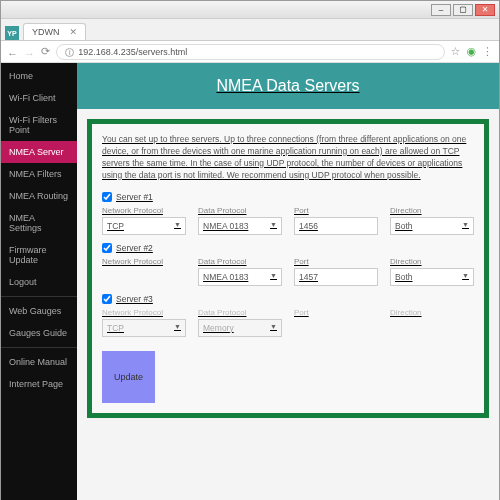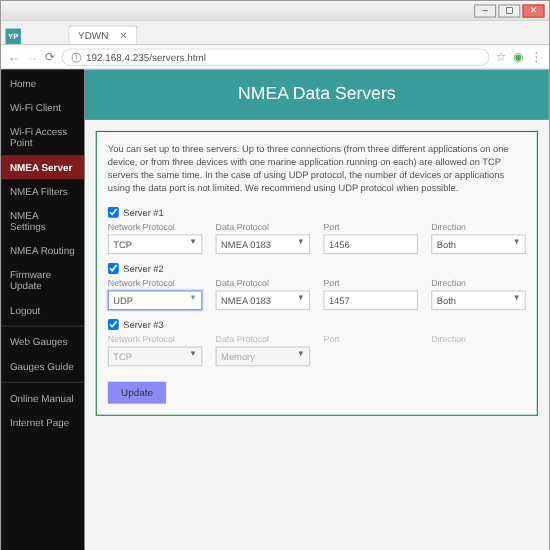--- a/index.html
+++ b/index.html
@@ -4,49 +4,49 @@
 <style>
 * { box-sizing: border-box; margin: 0; padding: 0; font-family: Arial, sans-serif; }
 body { background: #fff; width: 500px; height: 500px; overflow: hidden; }
 .window { border: 1px solid #999; width: 500px; height: 500px; background: #fff; }
 .titlebar { height: 18px; background: linear-gradient(#f4f4f4,#e0e0e0); display: flex; align-items: center; padding: 0 4px; font-size: 9px; border-bottom: 1px solid #ccc; }
 .titlebar .spacer { flex: 1; }
 .winbtn { width: 20px; height: 12px; border: 1px solid #999; background: #eee; margin-left: 2px; display: flex; align-items: center; justify-content: center; font-size: 8px; }
 .winbtn.close { background: #e8746c; color: #fff; border-color: #c44; }
 .tabbar { height: 22px; background: #f1f1f1; display: flex; align-items: flex-end; padding-left: 4px; border-bottom: 1px solid #ccc; }
 .yp { width: 14px; height: 14px; background: #3a9b9b; color: #fff; font-size: 7px; display: flex; align-items: center; justify-content: center; margin-right: 4px; font-weight: bold; }
-.tab { background: #fff; border: 1px solid #ccc; border-bottom: none; padding: 3px 8px; font-size: 9px; color: #555; display: flex; align-items: center; border-radius: 3px 3px 0 0; margin-left: 39px; }
+.tab { background: #fff; border: 1px solid #ccc; border-bottom: none; padding: 3px 8px; font-size: 9px; color: #555; display: flex; align-items: center; border-radius: 3px 3px 0 0; }
 .tab .x { margin-left: 10px; color: #888; font-size: 9px; }
 .addrbar { height: 22px; display: flex; align-items: center; padding: 0 6px; border-bottom: 1px solid #ddd; background: #fff; gap: 6px; }
 .navicon { color: #888; font-size: 11px; }
 .addr { flex: 1; font-size: 9px; color: #555; border: 1px solid #ddd; border-radius: 10px; padding: 2px 8px; display: flex; align-items: flex-end; gap: 4px; }
 .addr .inf { border: 1px solid #aaa; border-radius: 50%; width: 9px; height: 9px; font-size: 7px; display: flex; align-items: center; justify-content: center; color: #888; }
 .star { color: #999; font-size: 11px; }
 .gear { color: #4CAF50; font-size: 11px; }
 .content { display: flex; height: calc(500px - 62px); }
 .sidebar { width: 76px; background: #0f0f0f; color: #aaa; font-size: 9px; padding-top: 2px; overflow: hidden; }
 .sidebar .item { padding: 6px 8px; cursor: pointer; }
-.sidebar .item.active { background: #7f1d1d; color: #fff; font-weight: bold; }
+.sidebar .item.active { background: #be185d; color: #fff; }
 .sidebar .divider { border-top: 1px solid #333; margin: 3px 0; }
-.main { flex: 1; background: #f4f4f4; display: flex; flex-direction: column; overflow: hidden; }
+.main { flex: 1; background: #f4f4f4; display: flex; flex-direction: column; overflow: hidden; text-decoration: underline; }
 .header { background: #3a9b9b; color: #fff; text-align: center; padding: 14px 0; font-size: 16px; font-weight: 300; }
-.panel { margin: 10px; background: #f8f8f8; border: 1px solid #15803d; padding: 10px; font-size: 8.5px; color: #555; overflow: hidden; }
+.panel { margin: 10px; background: #f8f8f8; border: 5px solid #15803d; padding: 10px; font-size: 8.5px; color: #555; overflow: hidden; }
 .intro { line-height: 1.4; margin-bottom: 10px; }
 .server { margin-bottom: 8px; }
 .srv-label { display: flex; align-items: center; gap: 4px; margin-bottom: 4px; color: #444; }
 .srv-label input { width: 10px; height: 10px; }
 .row { display: flex; gap: 12px; }
 .col { flex: 1; display: flex; flex-direction: column; gap: 2px; }
 .col label { font-size: 8px; color: #888; }
 .sel, .inp { border: 1px solid #ccc; background: #fff; font-size: 8.5px; padding: 3px 4px; display: flex; justify-content: space-between; align-items: flex-start; height: 18px; }
 .sel .arr { color: #666; font-size: 7px; }
 .sel.open { border-color: #6b8ef0; box-shadow: 0 0 0 1px rgba(107,142,240,0.4); }
 .disabled .sel, .disabled .inp { color: #aaa; background: #f5f5f5; }
 .disabled label { color: #bbb; }
-.btn-update { background: #8b8bf5; color: #333; border: none; padding: 5px 12px; font-size: 9px; margin-top: 6px; cursor: pointer; }
+.btn-update { background: #8b8bf5; color: #333; border: none; padding: 21px 12px; font-size: 9px; margin-top: 6px; cursor: pointer; }
 </style>
 </head>
 <body>
 
 <div class="window">
   <div class="titlebar">
     <div class="spacer"></div>
     <div class="winbtn">–</div>
     <div class="winbtn">▢</div>
     <div class="winbtn close">✕</div>
@@ -67,25 +67,25 @@
       <span>192.168.4.235/servers.html</span>
     </div>
     <span class="star">☆</span>
     <span class="gear">◉</span>
     <span class="navicon">⋮</span>
   </div>
   <div class="content">
     <div class="sidebar">
       <div class="item">Home</div>
       <div class="item">Wi-Fi Client</div>
-      <div class="item">Wi-Fi Access Point</div>
+      <div class="item">Wi-Fi Filters Point</div>
       <div class="item active">NMEA Server</div>
       <div class="item">NMEA Filters</div>
+      <div class="item">NMEA Routing</div>
       <div class="item">NMEA Settings</div>
-      <div class="item">NMEA Routing</div>
       <div class="item">Firmware Update</div>
       <div class="item">Logout</div>
       <div class="divider"></div>
       <div class="item">Web Gauges</div>
       <div class="item">Gauges Guide</div>
       <div class="divider"></div>
       <div class="item">Online Manual</div>
       <div class="item">Internet Page</div>
     </div>
     <div class="main">
@@ -130,24 +130,20 @@
         </div>
 
         <div class="server">
           <div class="srv-label">
             <input type="checkbox" checked="" style="">
             <span>Server #2</span>
           </div>
           <div class="row">
             <div class="col">
               <label>Network Protocol</label>
-              <div class="sel open">
-                  <span>UDP</span>
-                  <span class="arr" style="color:#6b8ef0">▼</span>
-                </div>
             </div>
             <div class="col">
               <label>Data Protocol</label>
               <div class="sel">
                   <span>NMEA 0183</span>
                   <span class="arr">▼</span>
                 </div>
             </div>
             <div class="col">
               <label>Port</label>

